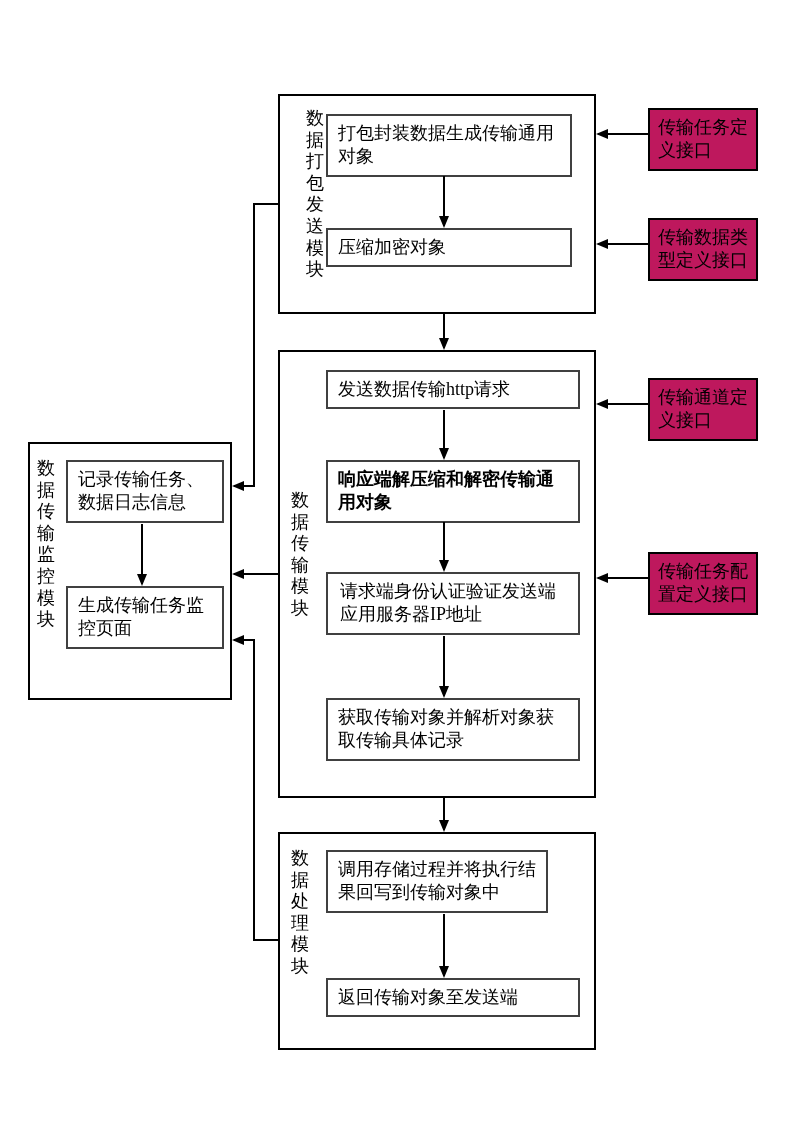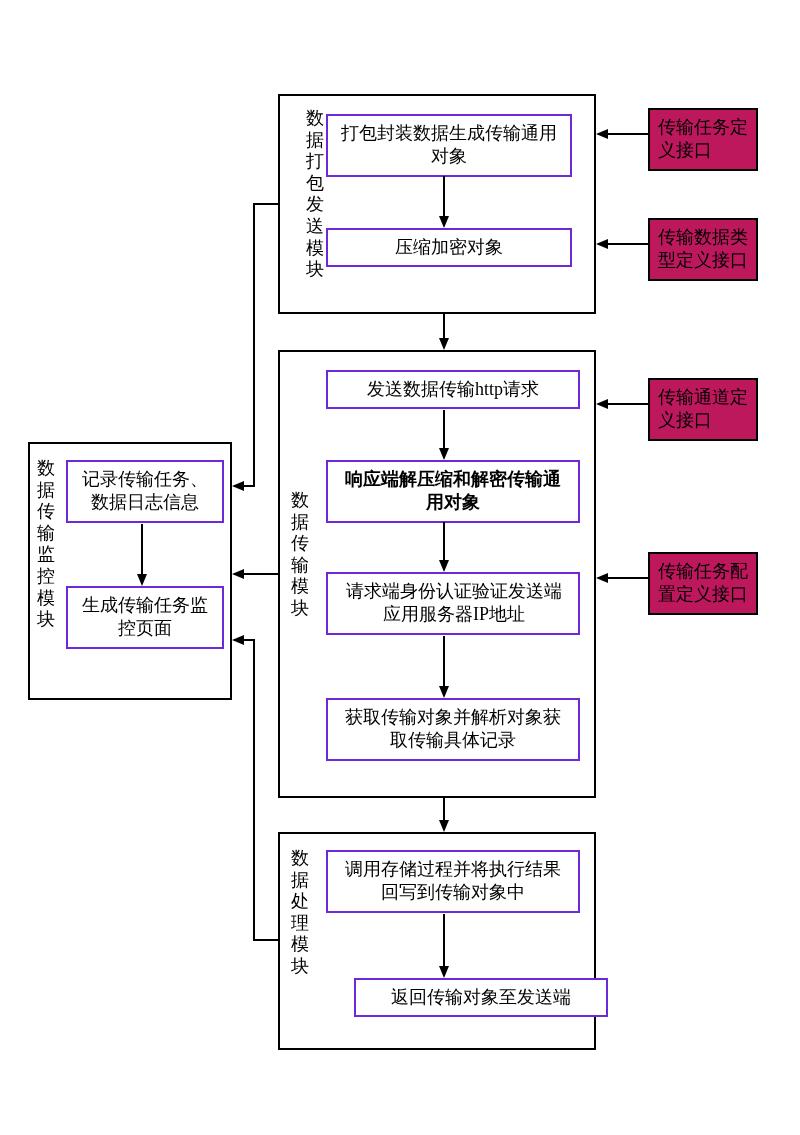--- a/index.html
+++ b/index.html
@@ -13,25 +13,24 @@
     font-size: 18px;
     position: relative;
   }
   .box {
     position: absolute;
     border: 2px solid #000;
     background: #fff;
   }
   .inner-box {
     position: absolute;
-    border: 2px solid #6d28d9;
+    border: 2px solid #404040;
     padding: 6px 10px;
     background: #fff;
     line-height: 1.3;
-    text-align: center;
   }
   .side-box {
     position: absolute;
     border: 2px solid #000;
     padding: 6px 8px;
     background: #be185d;
     line-height: 1.3;
   }
   .vlabel {
     position: absolute;
@@ -84,24 +83,24 @@
 <div class="inner-box" style="left:326px; top:572px; width:254px;padding-left:12px;">
   <span>请求端身份认证验证发送端应用服务器IP地址</span>
 </div>
 <div class="inner-box" style="left:326px; top:698px; width:254px;">
   <span>获取传输对象并解析对象获取传输具体记录</span>
 </div>
 
 <div class="box" style="left:278px; top:832px; width:318px; height:218px;"></div>
 <div class="vlabel" style="left:290px; top:848px;">数据处理模块</div>
 
-<div class="inner-box" style="left:326px; top:850px; width:254px;">
+<div class="inner-box" style="left:326px; top:850px; width:222px;">
   <span>调用存储过程并将执行结果回写到传输对象中</span>
 </div>
-<div class="inner-box" style="left:326px; top:978px; width:254px;margin-left:28px;">
+<div class="inner-box" style="left:326px; top:978px; width:254px;">
   <span>返回传输对象至发送端</span>
 </div>
 
 <div class="side-box" style="left:648px; top:108px; width:110px;">
   <span>传输任务定义接口</span>
 </div>
 <div class="side-box" style="left:648px; top:218px; width:110px;">
   <span>传输数据类型定义接口</span>
 </div>
 <div class="side-box" style="left:648px; top:378px; width:110px;">

